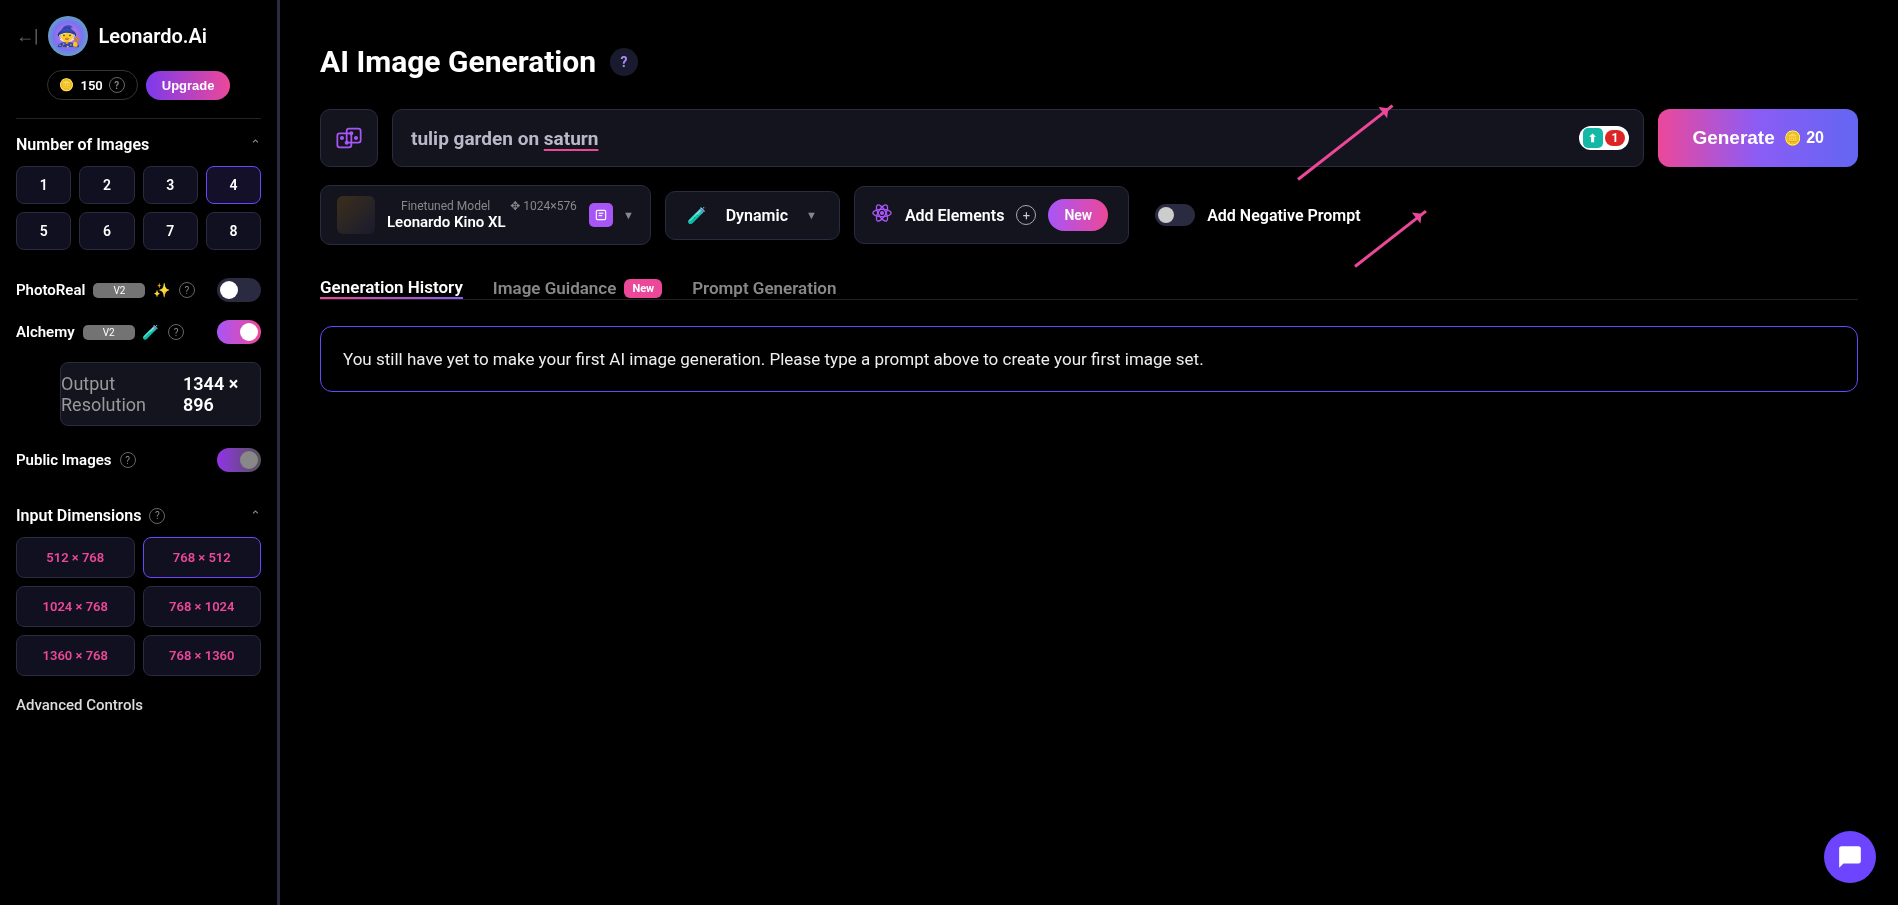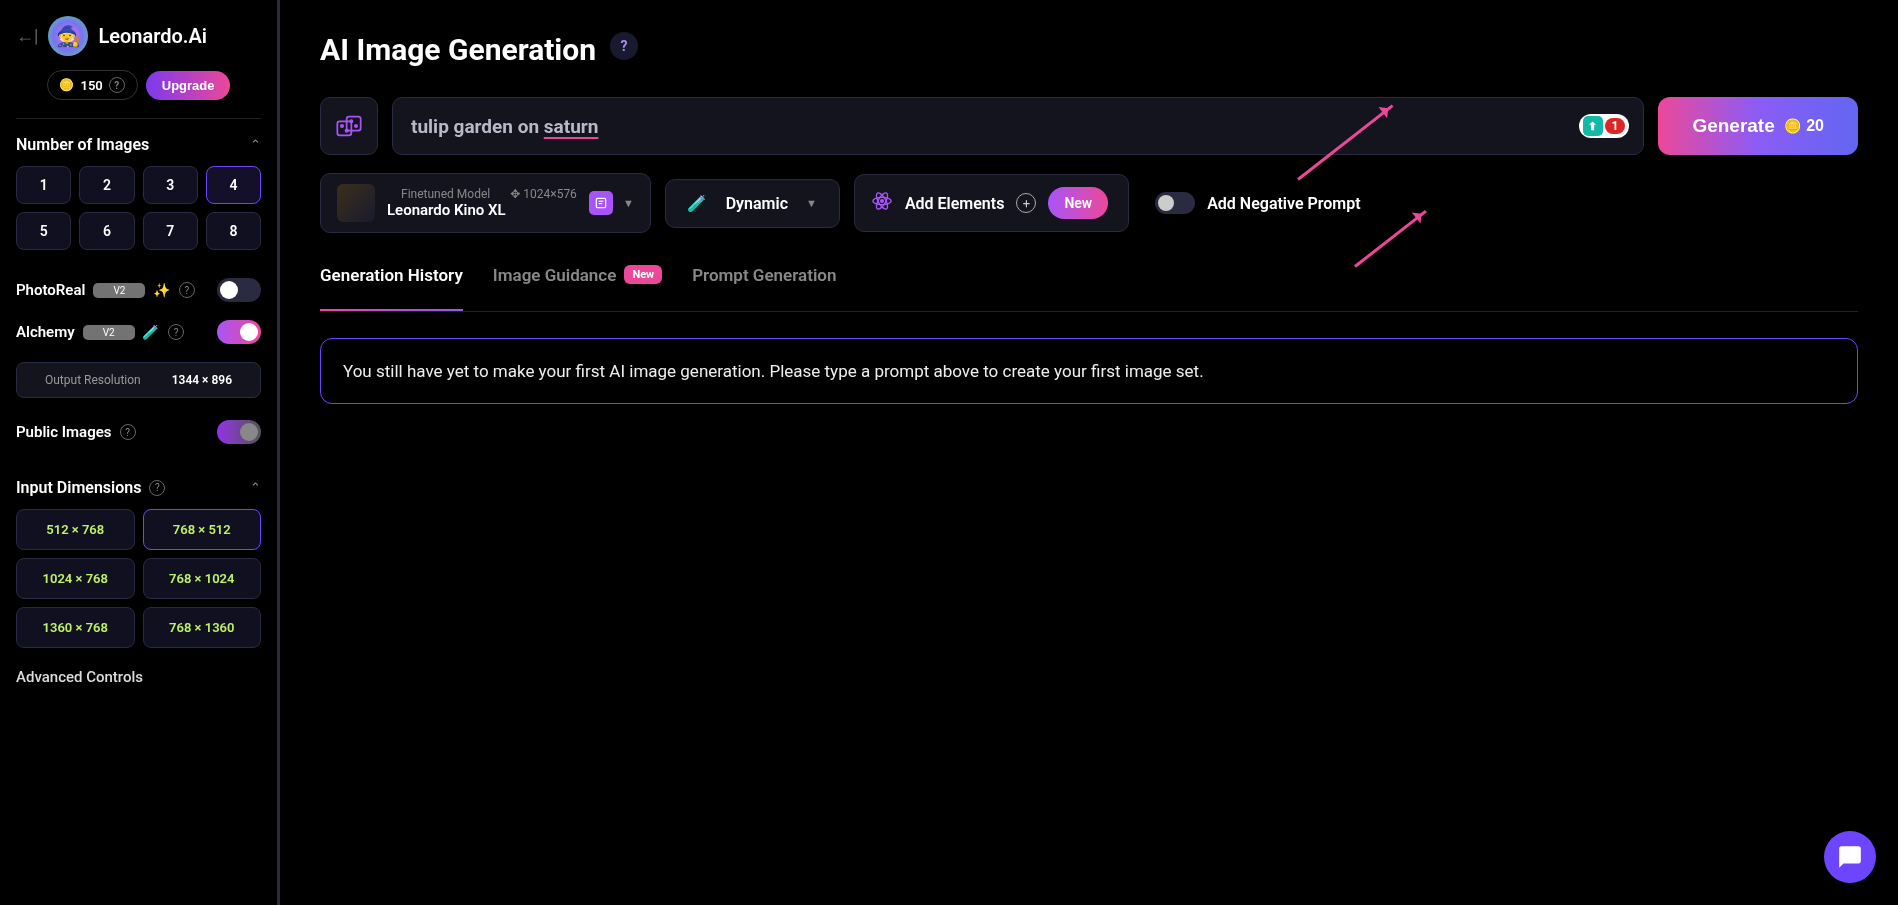--- a/index.html
+++ b/index.html
@@ -36,32 +36,32 @@
 .toggle-row { display: flex; align-items: center; justify-content: space-between; margin-bottom: 18px; }
 .toggle-left { display: flex; align-items: center; gap: 8px; }
 .toggle-label { font-size: 15px; font-weight: 600; }
 .badge-v2 { background: #737373; padding: 2px 20px; border-radius: 5px; font-size: 10px; font-weight: 400; }
 .small-icon { font-size: 14px; }
 .toggle { width: 44px; height: 24px; background: #2a2a40; border-radius: 12px; position: relative; cursor: pointer; }
 .toggle.on { background: linear-gradient(90deg, #a855f7, #ec4899); }
 .toggle-knob { width: 18px; height: 18px; background: #fff; border-radius: 50%; position: absolute; top: 3px; left: 3px; transition: left .2s; }
 .toggle.on .toggle-knob { left: 23px; }
 
-.output-res { background: #14141f; border: 1px solid #2a2a40; border-radius: 8px; padding: 10px 28px; display: flex; justify-content: space-between; font-size: 12px; color: #999; margin-bottom: 22px; }
+.output-res { background: #14141f; border: 1px solid #2a2a40; border-radius: 8px; padding: 10px 0; display: flex; justify-content: space-between; font-size: 18px; color: #999; margin-bottom: 22px; margin-left: 44px; }
 .output-res .val { color: #fff; font-weight: 600; }
 
 .dim-grid { display: grid; grid-template-columns: repeat(2, 1fr); gap: 8px; margin-bottom: 20px; }
-.dim-btn { background: #101020; border: 1px solid #2a2a40; border-radius: 8px; padding: 12px 0; text-align: center; font-size: 13px; font-weight: 600; cursor: pointer; color: #bef264; }
+.dim-btn { background: #101020; border: 1px solid #2a2a40; border-radius: 8px; padding: 12px 0; text-align: center; font-size: 13px; font-weight: 600; cursor: pointer; color: #ec4899; }
 .dim-btn.selected { border-color: #6d45ff; }
 
 .adv-controls { font-size: 15px; font-weight: 500; color: #ddd; }
 
 
 .main { flex: 1; padding: 32px 40px; position: relative; }
-.page-title-row { display: flex; gap: 14px; margin-bottom: 30px; }
+.page-title-row { display: flex; align-items: center; gap: 14px; margin-bottom: 30px; margin-top: 12px; }
 .page-title { font-size: 30px; font-weight: 700; }
 .title-help { width: 28px; height: 28px; border-radius: 50%; background: #1a1a2e; display: flex; align-items: center; justify-content: center; color: #a78bfa; font-size: 14px; font-weight: 700; }
 
 .prompt-row { display: flex; gap: 14px; align-items: stretch; margin-bottom: 18px; }
 .dice-box { width: 58px; height: 58px; background: #14141f; border: 1px solid #2a2a40; border-radius: 10px; display: flex; align-items: center; justify-content: center; font-size: 22px; cursor: pointer; }
 .dice-svg { width:28px; height:28px; }
 .prompt-input { flex: 1; background: #14141f; border: 1px solid #2a2a40; border-radius: 10px; padding: 0 18px; display: flex; align-items: center; position: relative; }
 .prompt-text { font-size: 19px; color: #b8b8c8; font-weight: bold; }
 .prompt-underline { text-decoration: underline; text-decoration-color: #ec4899; text-decoration-thickness: 2px; text-underline-offset: 4px; }
 .prompt-badge { position: absolute; right: 14px; top: 50%; transform: translateY(-50%); display: flex; align-items: center; background: #fff; border-radius: 14px; padding: 2px 4px; gap: 2px;}
@@ -91,21 +91,21 @@
 .elements-label { font-size: 16px; font-weight: 600; }
 .plus-circle { width: 20px; height: 20px; border: 1.5px solid #aaa; border-radius: 50%; display: flex; align-items: center; justify-content: center; font-size: 13px; color:#ccc; }
 .new-badge { background: linear-gradient(90deg, #a855f7, #ec4899); padding: 8px 16px; border-radius: 18px; font-size: 14px; font-weight: 600; }
 
 .neg-prompt { display: flex; align-items: center; gap: 12px; margin-left: 12px; }
 .neg-toggle { width: 40px; height: 22px; background: #2a2a40; border-radius: 11px; position: relative; cursor: pointer; }
 .neg-knob { width: 16px; height: 16px; background: #ccc; border-radius: 50%; position: absolute; top: 3px; left: 3px; }
 .neg-label { font-size: 16px; font-weight: 600; }
 
 .tabs { display: flex; gap: 30px; border-bottom: 1px solid #222; margin-bottom: 26px; }
-.tab { padding-bottom: 24px; font-size: 17px; font-weight: 600; color: #888; cursor: pointer; display: flex; align-items: flex-start; gap: 8px; }
+.tab { padding-bottom: 0; font-size: 17px; font-weight: 600; color: #888; cursor: pointer; display: flex; align-items: center; gap: 8px; }
 .tab.active { color: #fff; border-bottom: 2px solid; border-image: linear-gradient(90deg,#ec4899,#8b5cf6) 1; }
 .tab-new { background: #ec4899; padding: 3px 8px; border-radius: 6px; font-size: 11px; color: #fff; font-weight: 700; }
 
 .empty-banner { border: 1px solid #6d45ff; border-radius: 12px; padding: 22px 22px; font-size: 17px; color: #eee; }
 
 
 .arrow1 { position: absolute; width: 120px; height: 3px; background: #ec4899; top: 178px; left: 1018px; transform: rotate(-38deg); transform-origin: left; }
 .arrow1::after { content:''; position:absolute; right:-2px; top:-6px; border:7px solid transparent; border-right-color:#ec4899; transform:rotate(180deg);}
 .arrow2 { position: absolute; width: 90px; height: 3px; background: #ec4899; top: 265px; left: 1075px; transform: rotate(-38deg); transform-origin: left; }
 .arrow2::after { content:''; position:absolute; right:-2px; top:-6px; border:7px solid transparent; border-right-color:#ec4899; transform:rotate(180deg);}

